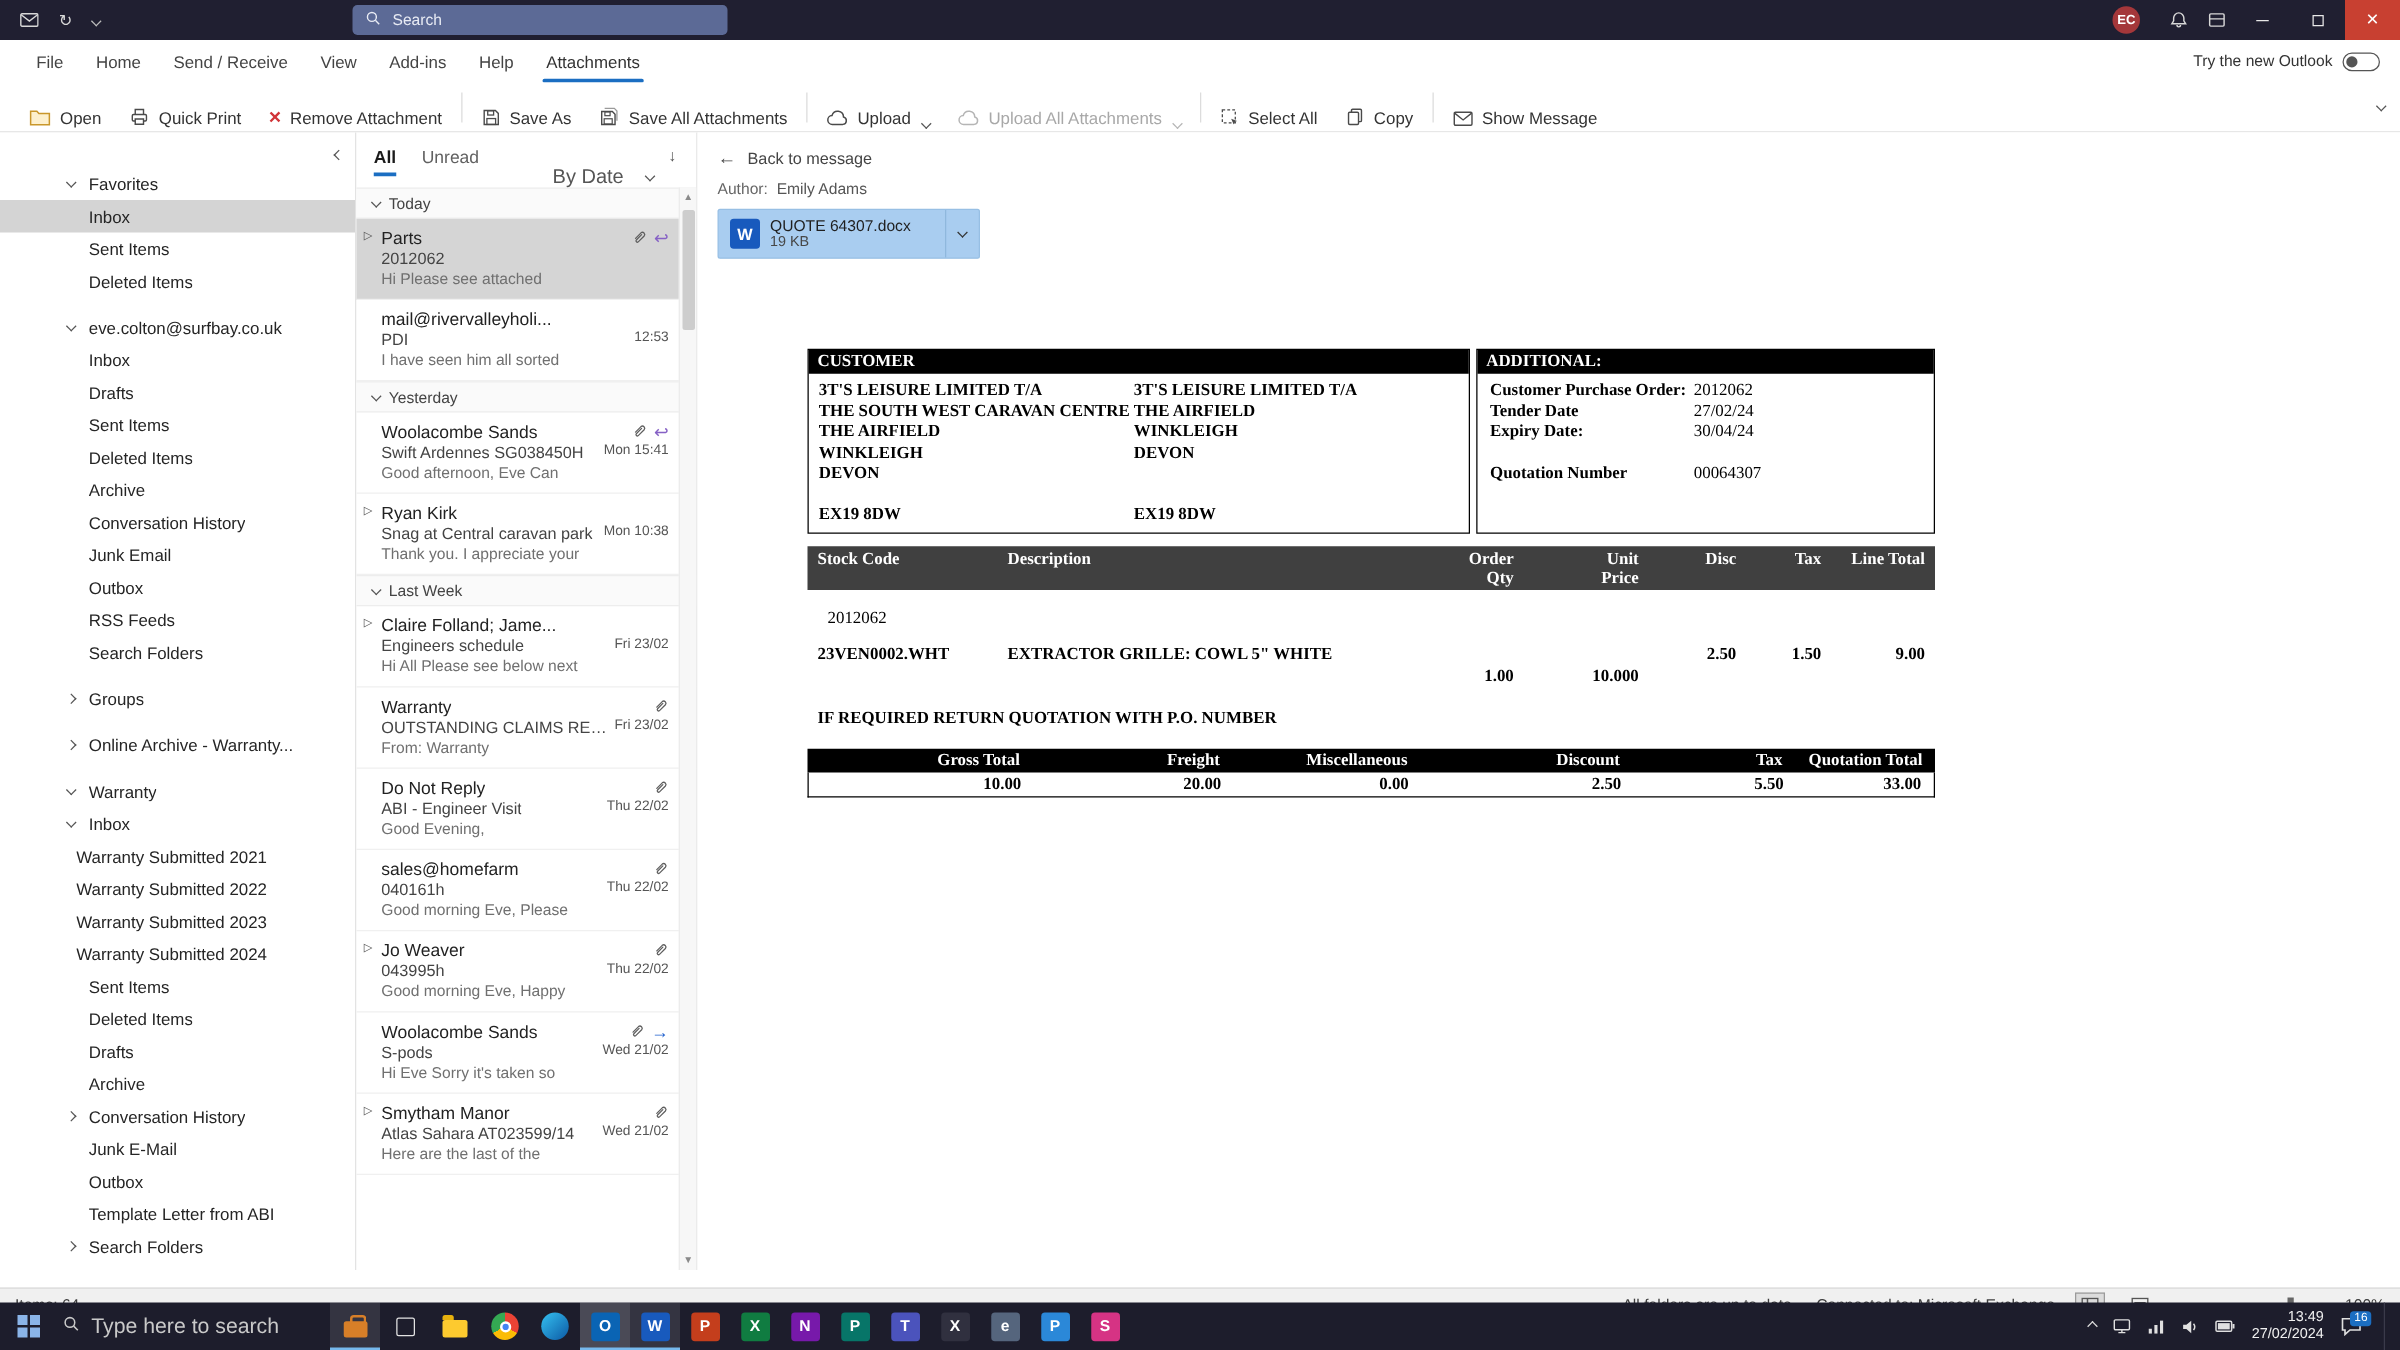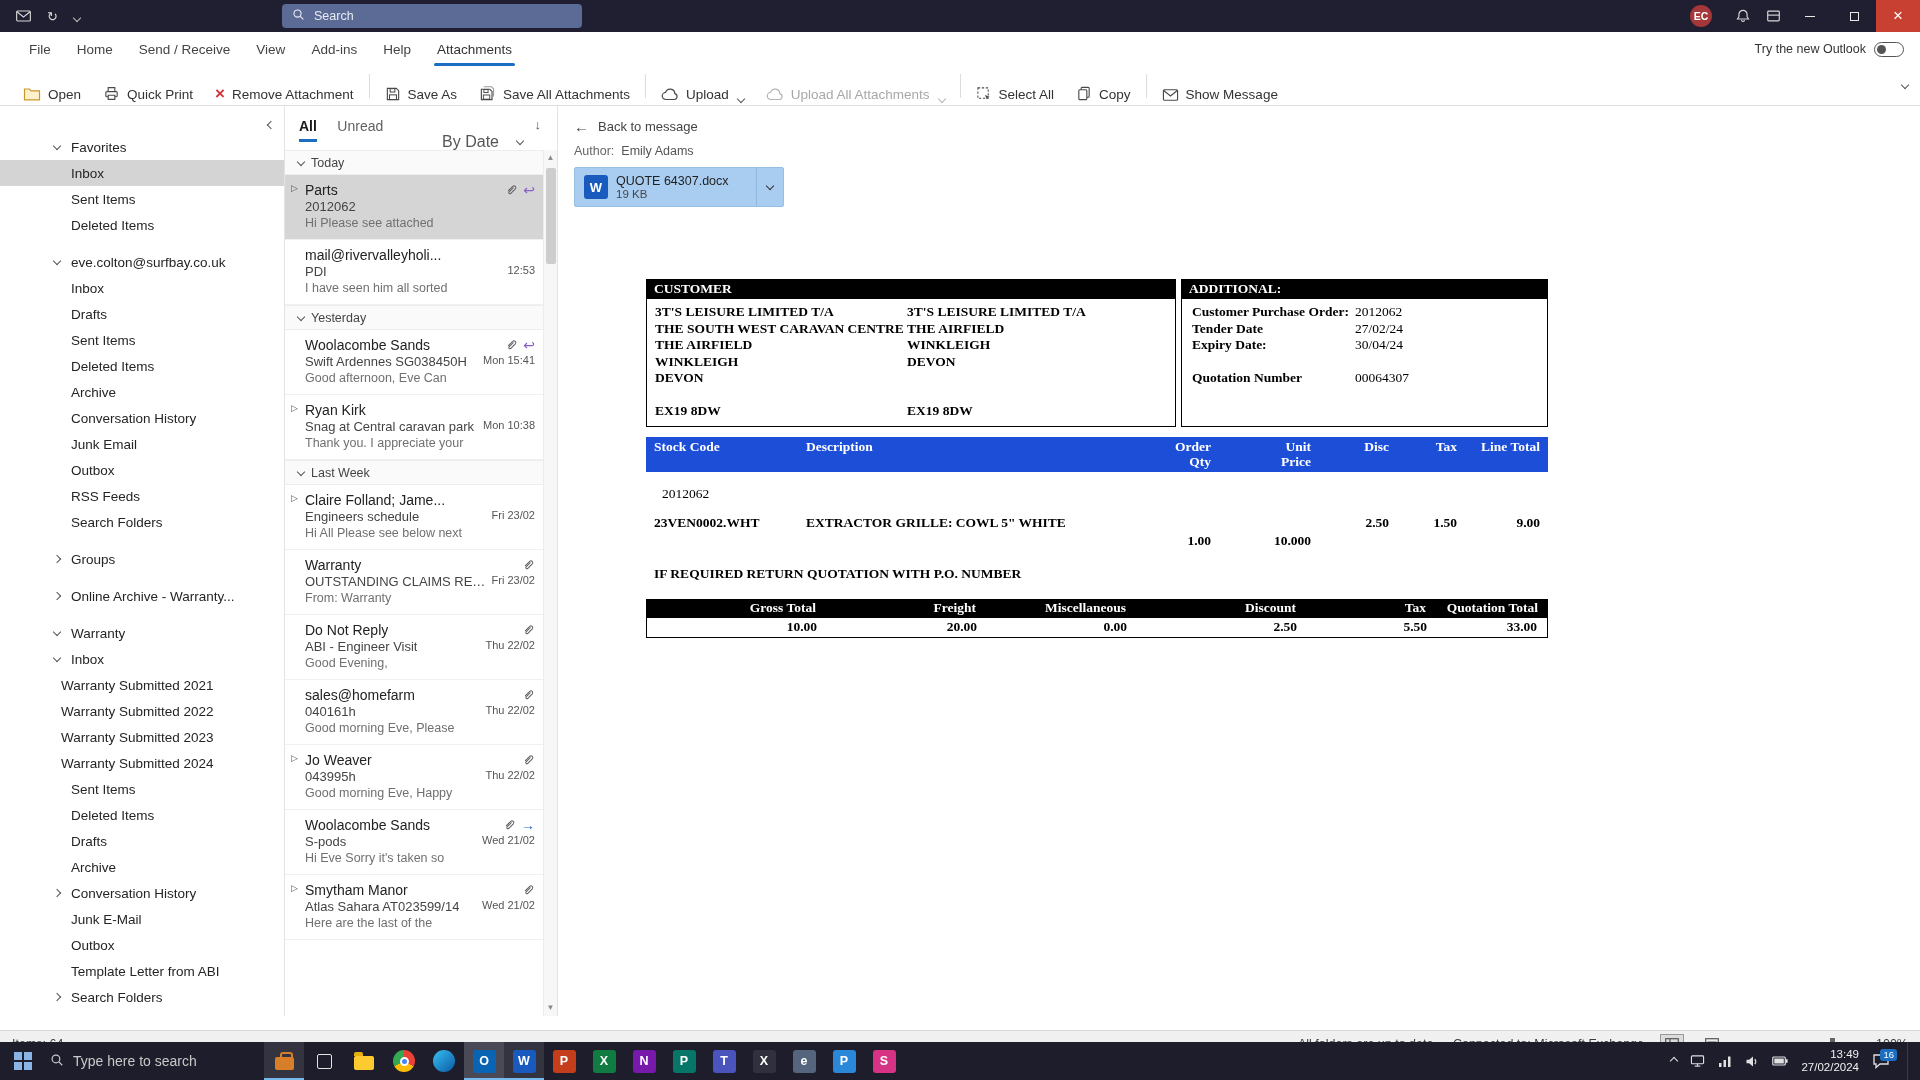--- a/index.html
+++ b/index.html
@@ -105,21 +105,21 @@
   .addr-left { width:530px; border:1px solid #000; }
   .addr-right { flex:1; border:1px solid #000; }
   .bar { background:#000; color:#fff; font-weight:bold; padding:1px 7px 2px; font-size:13.5px; }
   .addr-cols { display:flex; padding:5px 8px 6px; }
   .addr-col { width:252px; line-height:16.5px; }
   .addr-col div { min-height:16.5px; white-space:nowrap;font-weight:bold; }
   .addr-col:last-child { width:auto; }
   .addl-rows { padding:5px 8px 6px 10px; }
   .addl-row { display:flex; line-height:16.5px; min-height:16.5px; }
   .addl-label { width:163px; font-weight:bold; flex-shrink:0; }
-  .items-head { display:flex; background:#1d4ed8; color:#fff; margin-top:10px; font-weight:bold; padding:2px 0 3px; line-height:15px; }
+  .items-head { display:flex; background:#404040; color:#fff; margin-top:10px; font-weight:bold; padding:2px 0 3px; line-height:15px; }
   .c-stock { width:160px; padding-left:8px; }
   .c-desc  { width:310px; }
   .c-qty   { width:95px;  text-align:right; }
   .c-price { width:100px; text-align:right; }
   .c-disc  { width:78px;  text-align:right; }
   .c-tax   { width:68px;  text-align:right; }
   .c-total { flex:1; text-align:right; padding-right:8px; }
   .it-row { display:flex; line-height:16px; }
   .ref-row { margin-top:14px; padding-left:16px; }
   .it-row.r1 { margin-top:13px; font-weight:bold; }
@@ -136,21 +136,21 @@
   .vb { width:24px; height:20px; display:flex; align-items:center; justify-content:center; color:#555; }
   .vb.sel { background:#dcdcdc; border:1px solid #9a9a9a; }
   .zoom-track { width:120px; height:2px; background:#a8a8a8; position:relative; }
   .zoom-thumb { position:absolute; left:75%; top:-5px; width:5px; height:12px; background:#666; }
 
   
   .taskbar { position:absolute; bottom:0; left:0; right:0; height:38px; background:#1d1d2c; display:flex; align-items:center; color:#e8e8e8; }
   .tb-start { width:46px; height:38px; display:flex; align-items:center; justify-content:center; }
   .win-logo { display:grid; grid-template-columns:8px 8px; gap:1.5px; }
   .win-logo i { width:8px; height:8px; background:#8ab4e8; }
-  .tb-search { display:flex; align-items:center; gap:9px; padding:0 14px 0 4px; font-size:14px; color:#c9c9c9; width:218px; }
+  .tb-search { display:flex; align-items:center; gap:9px; padding:0 14px 0 4px; font-size:17px; color:#c9c9c9; width:218px; }
   .tb-apps { display:flex; align-items:center; height:38px; }
   .tb-app { width:40px; height:38px; display:flex; align-items:center; justify-content:center; position:relative; }
   .tb-app.active { background:rgba(255,255,255,.10); box-shadow:inset 0 -2px 0 #76b9ed; }
   .tb-app.focused { background:rgba(255,255,255,.20); }
   .tile { width:23px; height:23px; border-radius:3px; color:#fff; font-weight:bold; font-size:12.5px; display:flex; align-items:center; justify-content:center; }
   .ic-taskview { width:15px; height:15px; border:1.6px solid #e3e3e3; border-radius:2px; }
   .ic-explorer { width:20px; height:14px; background:#fdca2f; border-radius:2px; position:relative; margin-top:3px; }
   .ic-explorer::before { content:""; position:absolute; top:-4px; left:0; width:9px; height:4px; background:#e7b10d; border-radius:2px 2px 0 0; }
   .ic-briefcase { width:19px; height:13px; background:#d77f28; border-radius:2px; position:relative; margin-top:4px; }
   .ic-briefcase::before { content:""; position:absolute; top:-5px; left:5px; width:9px; height:5px; border:2px solid #d77f28; border-bottom:none; border-radius:3px 3px 0 0; }

